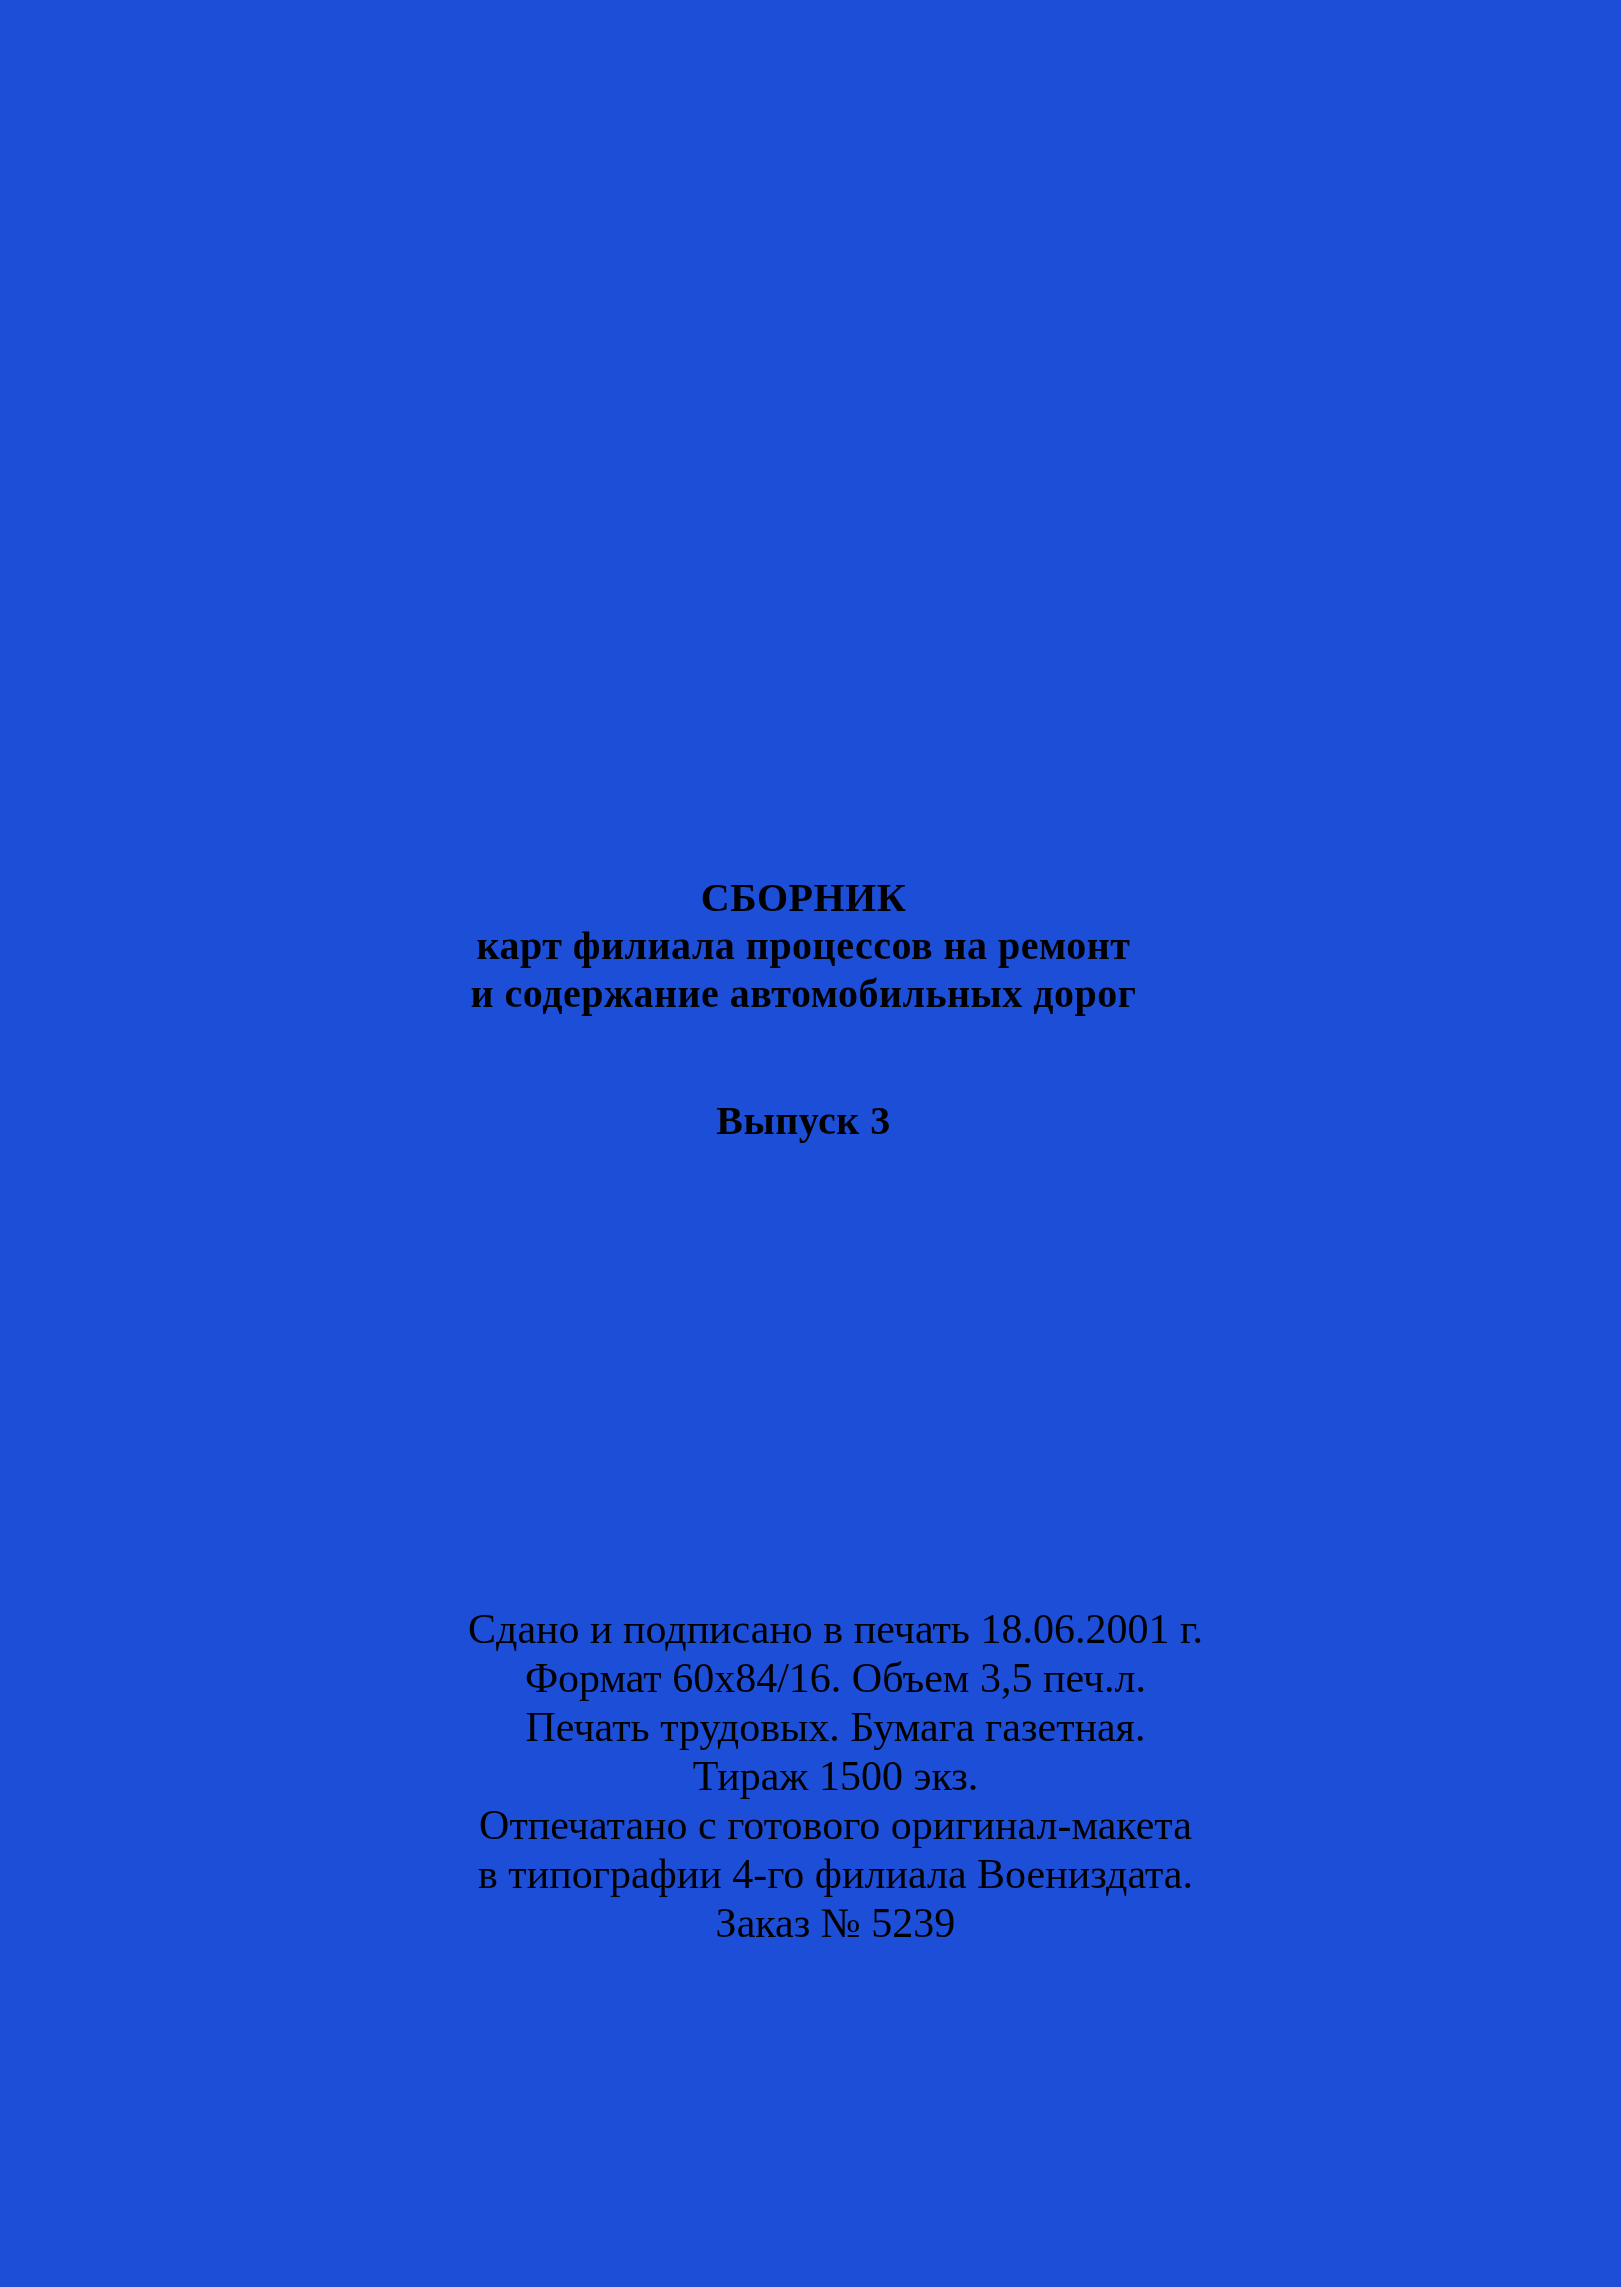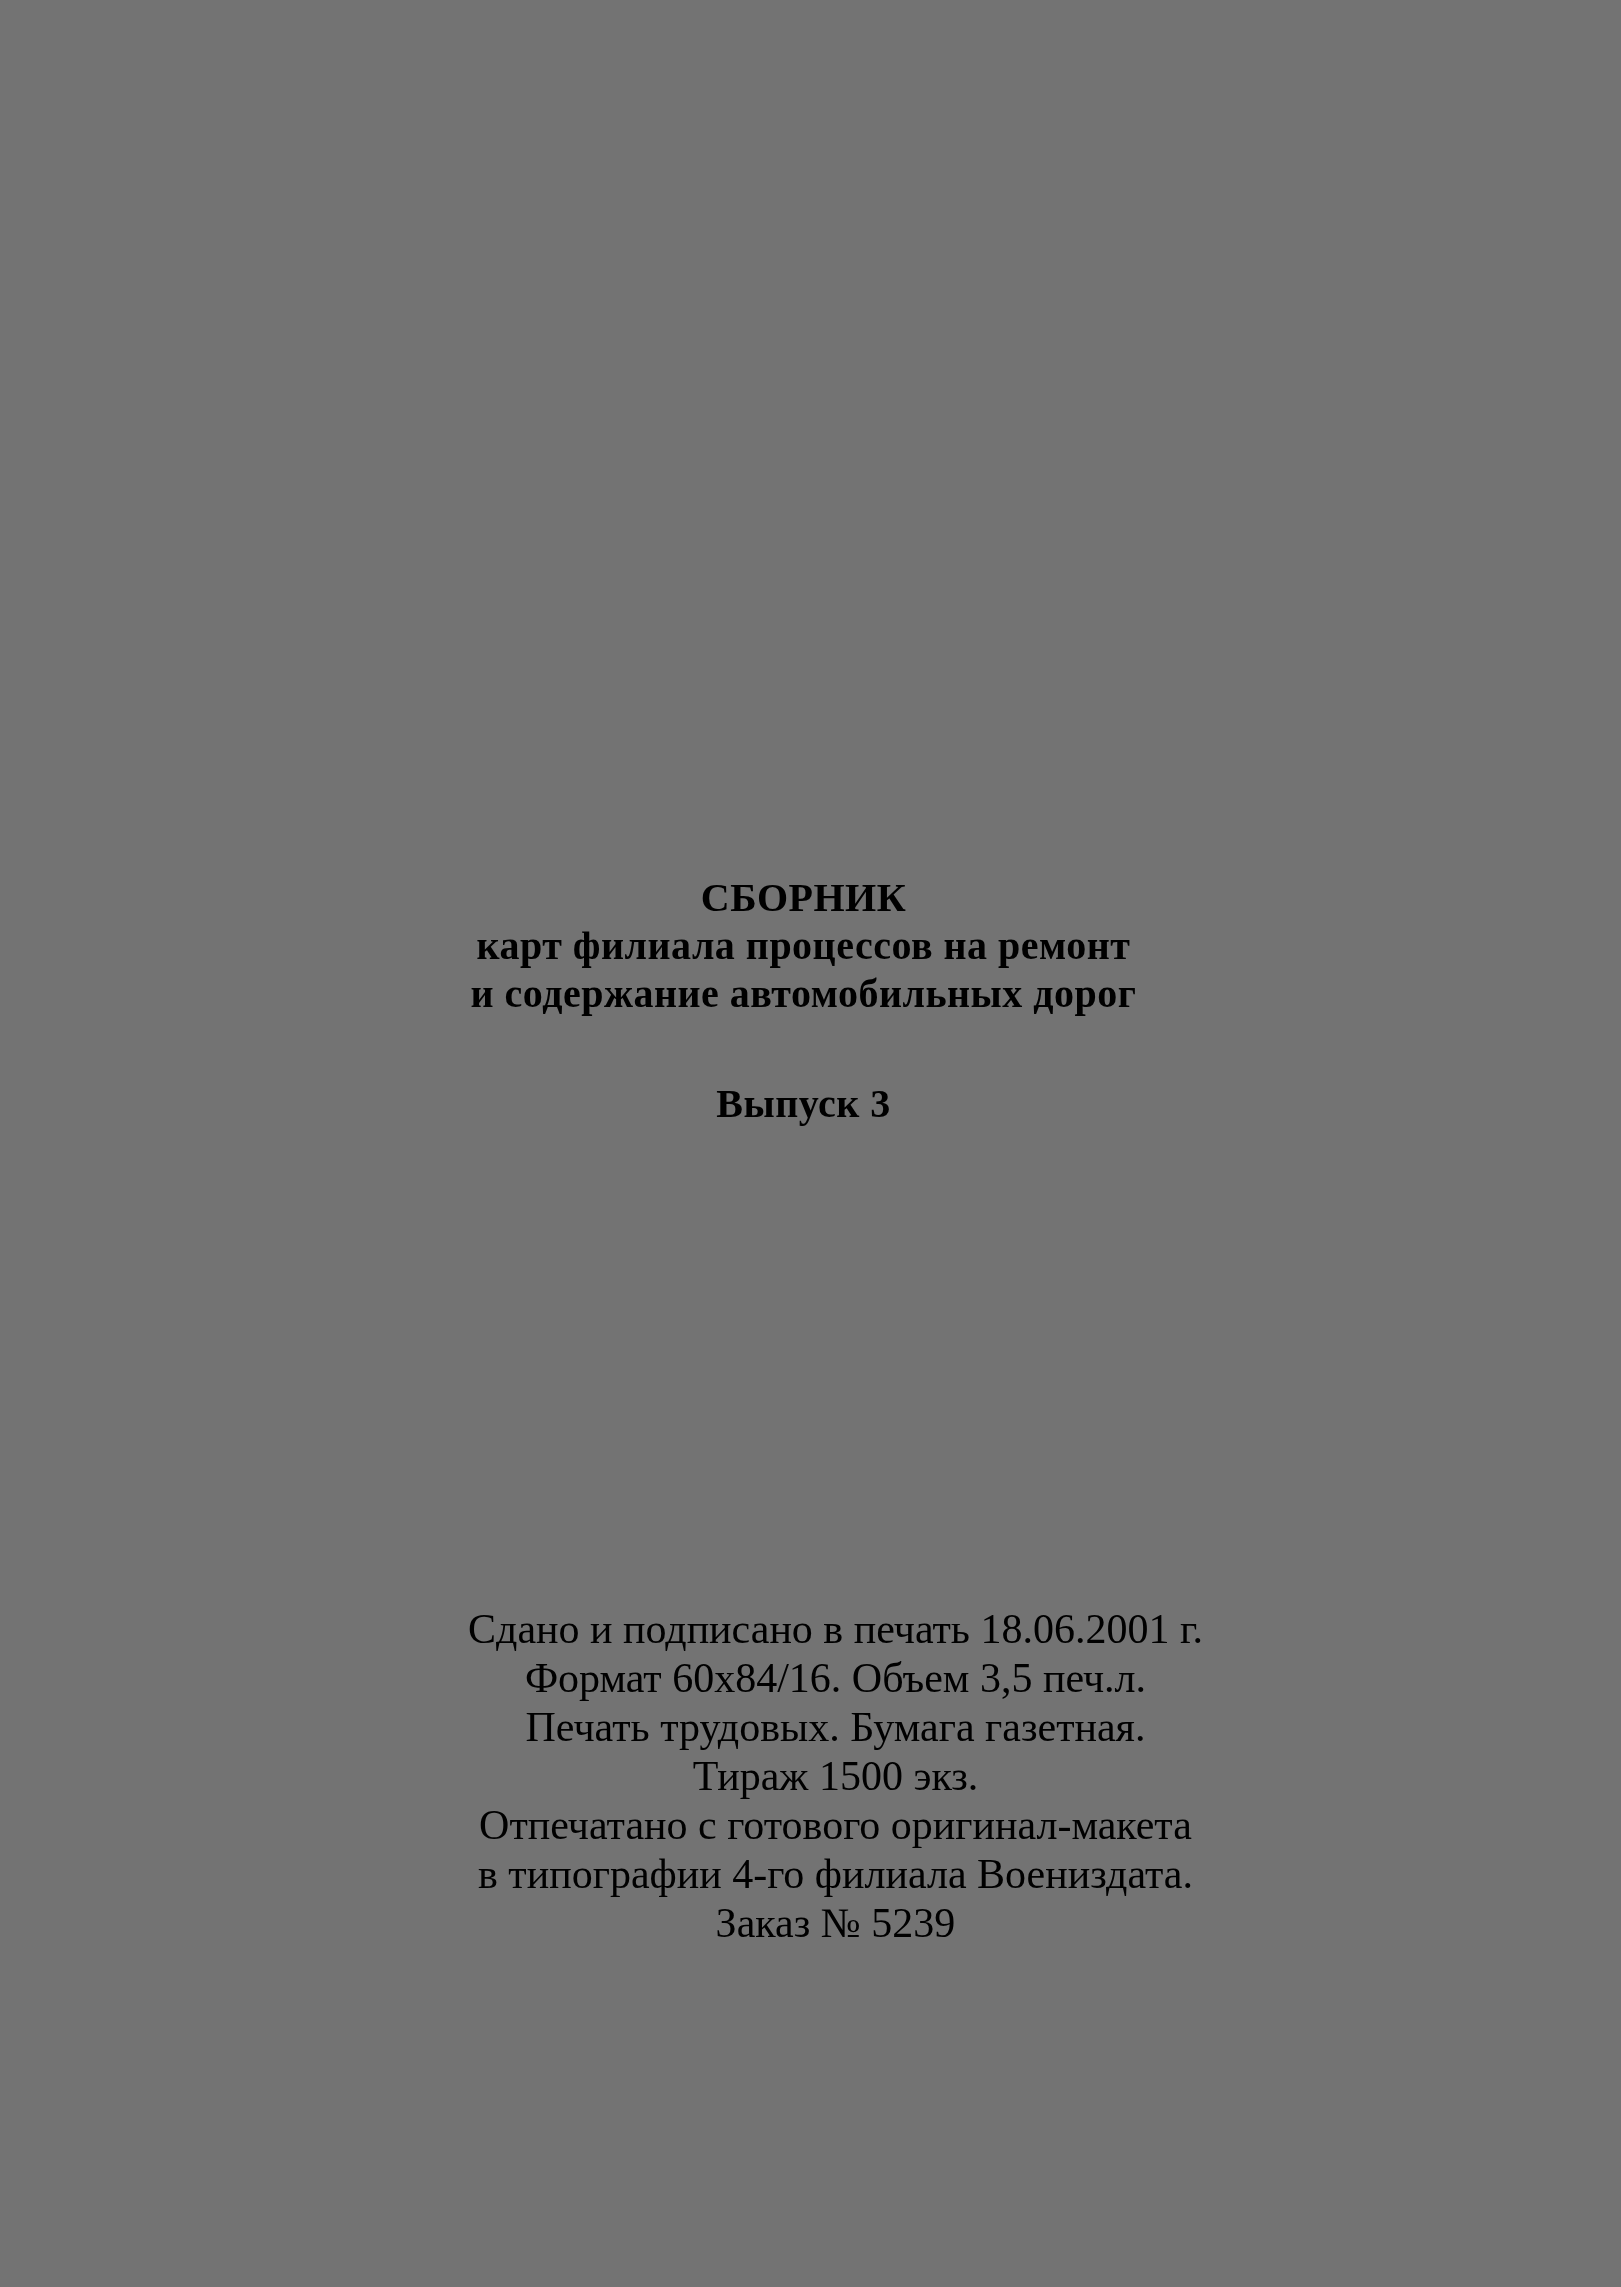--- a/index.html
+++ b/index.html
@@ -12,35 +12,35 @@
     height: 2288px;
     font-family: "Liberation Serif", serif;
     color: #000000;
     position: relative;
     overflow: hidden;
   }
   .page {
     position: relative;
     width: 1622px;
     height: 2288px;
-    background: #737373;
+    background: #1d4ed8;
   }
   .title-block {
     position: absolute;
     top: 874px;
     left: 0;
     width: 1607px;           
     text-align: center;
     font-weight: bold;
     font-size: 40px;
     line-height: 48px;
     letter-spacing: 0.5px;
   }
   .issue-line {
-    margin-top: 62px;        
+    margin-top: 79px;        
   }
   .colophon-block {
     position: absolute;
     top: 1605px;
     left: 0;
     width: 1607px;
     text-align: center;
     font-weight: normal;
     font-size: 42px;
     line-height: 49px;

